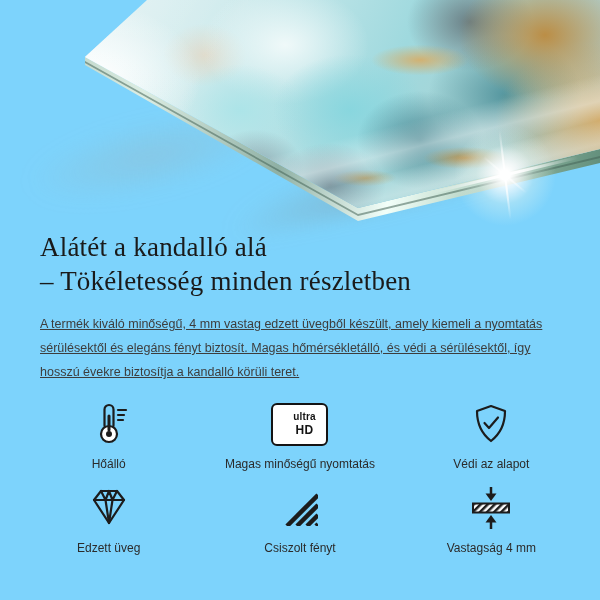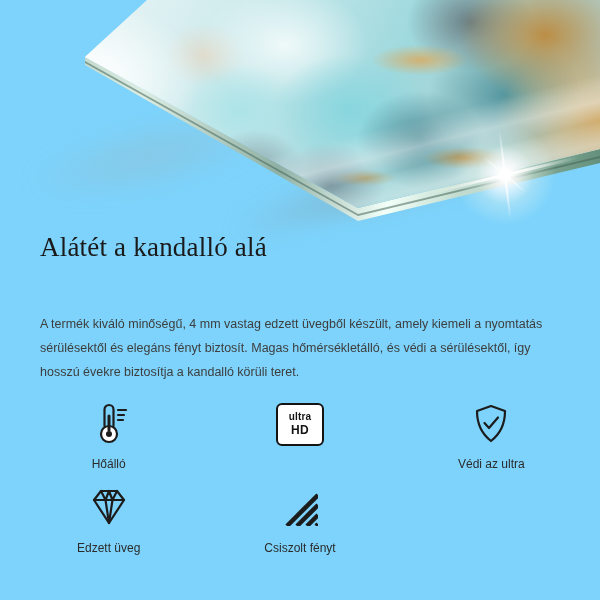--- a/index.html
+++ b/index.html
@@ -49,33 +49,33 @@
   .sparkle .glow{position:absolute;inset:0;
     background:radial-gradient(circle,#ffffff 6%,rgba(255,255,255,0.75) 16%,rgba(230,246,240,0.35) 34%,transparent 60%);}
   .sparkle .ray{position:absolute;left:50%;top:50%;background:linear-gradient(90deg,transparent,rgba(255,255,255,0.95) 42% 58%,transparent);}
   .sparkle .ray.r1{width:150px;height:3px;transform:translate(-50%,-50%) rotate(-13.5deg);}
   .sparkle .ray.r2{width:90px;height:2px;transform:translate(-50%,-50%) rotate(83deg);}
   .sparkle .ray.r3{width:56px;height:2px;transform:translate(-50%,-50%) rotate(40deg);opacity:.8;}
 
   
   .title{position:absolute;left:40px;top:230px;margin:0;font-family:"Liberation Serif",serif;
          font-weight:400;font-size:27px;line-height:34px;color:#1a1a1a;letter-spacing:.2px;}
-  .desc{position:absolute;left:40px;top:312px;font-size:12.5px;line-height:24px;color:#3d3d3d;}
+  .desc{position:absolute;left:40px;top:312px;font-size:12.5px;line-height:24px;color:#3d3d3d;text-decoration:underline;}
   .desc div{white-space:nowrap;}
 
   
   .features{position:absolute;left:13px;top:402px;width:574px;display:grid;
             grid-template-columns:repeat(3,1fr);row-gap:14px;}
   .feature{display:flex;flex-direction:column;align-items:center;}
   .icon-box{height:44px;display:flex;align-items:center;justify-content:center;}
   .feature .label{margin-top:11px;font-size:12px;line-height:15px;color:#2b2b2b;text-align:left;}
   .icon-svg{stroke:#1c1c1c;fill:none;stroke-width:2.2;stroke-linecap:round;stroke-linejoin:round;}
   .uhd-box{width:44px;height:39px;border:2.5px solid #141414;border-radius:6px;
            display:flex;flex-direction:column;align-items:center;justify-content:center;
-           color:#141414;background:#fff;}
+           color:#141414;background:#fff;padding-left:9px;}
   .uhd-top{font-size:10px;font-weight:700;line-height:11px;letter-spacing:.2px;}
   .uhd-bottom{font-size:12px;font-weight:700;line-height:16px;letter-spacing:.3px;}
 </style>
 </head>
 <body>
 
 <div class="page">
 
   <div class="hero">
     <div class="glass-shadow"></div>
@@ -87,20 +87,21 @@
     <div class="sparkle">
       <div class="glow"></div>
       <div class="ray r1"></div>
       <div class="ray r2"></div>
       <div class="ray r3"></div>
     </div>
   </div>
 
   <h1 class="title">
     <span>Alátét a kandalló alá</span><br>
+    <span>– Tökéletesség minden részletben</span>
   </h1>
 
   <div class="desc">
     <div>A termék kiváló minőségű, 4 mm vastag edzett üvegből készült, amely kiemeli a nyomtatás</div>
     <div>sérülésektől és elegáns fényt biztosít. Magas hőmérsékletálló, és védi a sérülésektől, így</div>
     <div>hosszú évekre biztosítja a kandalló körüli teret.</div>
   </div>
 
   <div class="features">
 
@@ -119,30 +120,31 @@
       <div class="label">Hőálló</div>
     </div>
 
     <div class="feature">
       <div class="icon-box">
         <div class="uhd-box">
           <div class="uhd-top">ultra</div>
           <div class="uhd-bottom">HD</div>
         </div>
       </div>
+      <div class="label">Magas minőségű nyomtatás</div>
     </div>
 
     <div class="feature">
       <div class="icon-box">
         <svg class="icon-svg" width="44" height="44" viewBox="0 0 44 44">
           <path d="M22 4 L36 9 C36 22 31 32 22 39 C13 32 8 22 8 9 Z"></path>
           <polyline points="15.5,21 20,26 29,15.5"></polyline>
         </svg>
       </div>
-      <div class="label">Védi az ultra</div>
+      <div class="label">Védi az alapot</div>
     </div>
 
     <div class="feature">
       <div class="icon-box">
         <svg class="icon-svg" width="44" height="44" viewBox="0 0 44 44" stroke-width="2">
           <path d="M7 14 L14 5 L30 5 L37 14 L22 37 Z"></path>
           <line x1="7" y1="14" x2="37" y2="14"></line>
           <path d="M14 5 L18.5 14 L22 5 L25.5 14 L30 5"></path>
           <path d="M18.5 14 L22 37 M25.5 14 L22 37"></path>
         </svg>
@@ -162,15 +164,33 @@
             <line x1="9" y1="40" x2="40" y2="9"></line>
             <line x1="19" y1="40" x2="40" y2="19"></line>
             <line x1="29" y1="40" x2="40" y2="29"></line>
             <line x1="38" y1="40" x2="40" y2="38"></line>
           </g>
         </svg>
       </div>
       <div class="label">Csiszolt fényt</div>
     </div>
 
+    <div class="feature">
+      <div class="icon-box">
+        <svg width="44" height="44" viewBox="0 0 44 44">
+          <defs>
+            <pattern id="hatchP" patternUnits="userSpaceOnUse" width="5" height="5" patternTransform="rotate(45)">
+              <rect width="5" height="5" fill="#fff"></rect>
+              <rect width="2.5" height="5" fill="#1c1c1c"></rect>
+            </pattern>
+          </defs>
+          <line x1="22" y1="1" x2="22" y2="8" stroke="#1c1c1c" stroke-width="2.5"></line>
+          <polygon points="16.5,7.5 27.5,7.5 22,15" fill="#1c1c1c"></polygon>
+          <rect x="4" y="17.5" width="36" height="9" fill="url(#hatchP)" stroke="#1c1c1c" stroke-width="2"></rect>
+          <polygon points="16.5,36.5 27.5,36.5 22,29" fill="#1c1c1c"></polygon>
+          <line x1="22" y1="36" x2="22" y2="43" stroke="#1c1c1c" stroke-width="2.5"></line>
+        </svg>
+      </div>
+      <div class="label">Vastagság 4 mm</div>
+    </div>
 
   </div>
 </div>
 
 </body></html>

